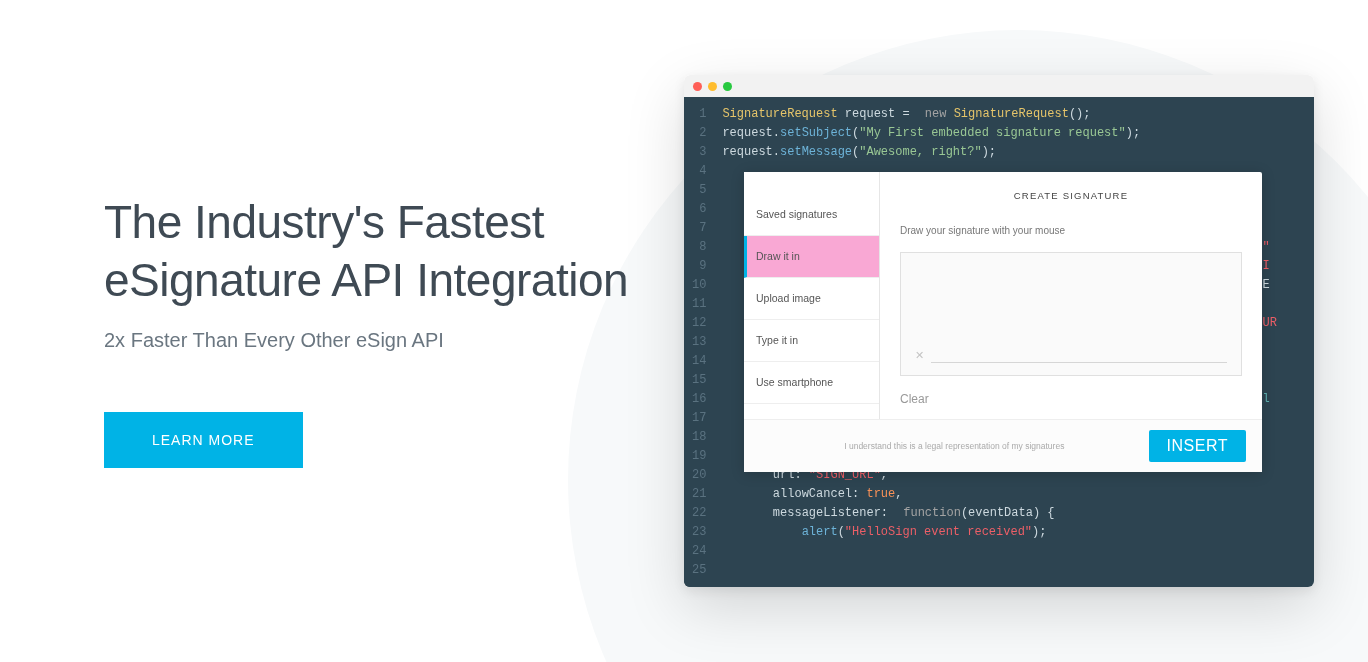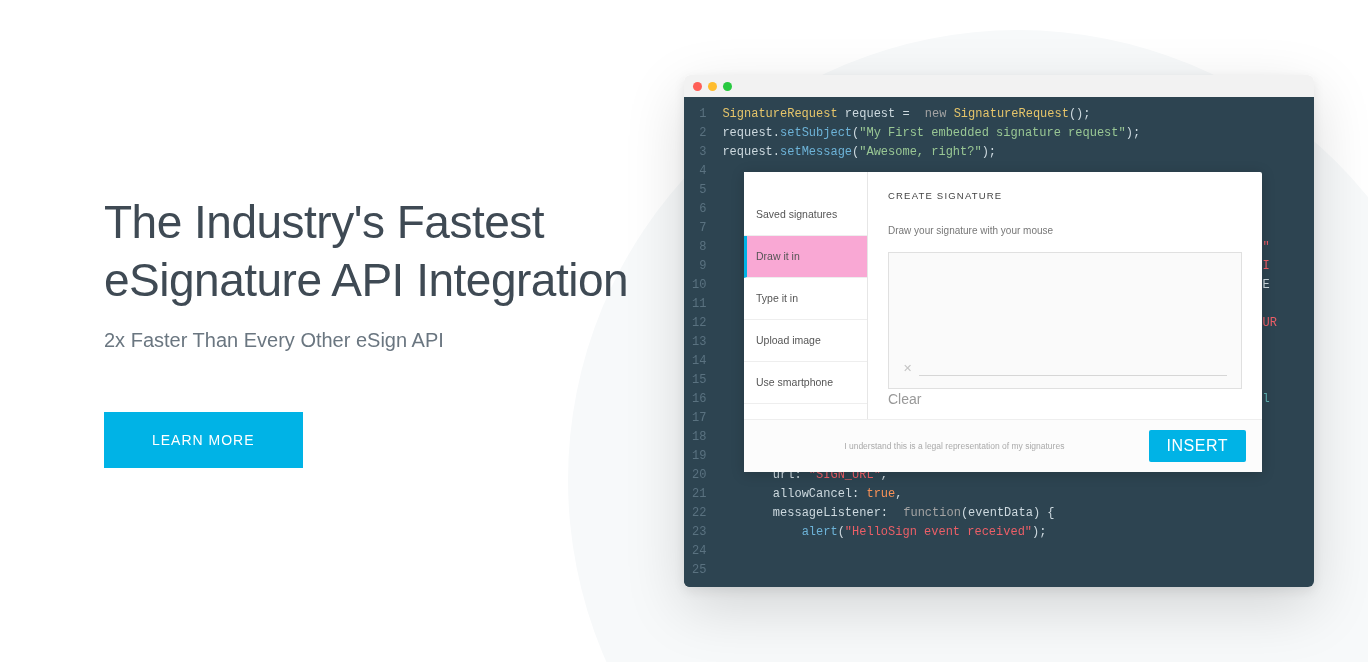--- a/index.html
+++ b/index.html
@@ -133,21 +133,21 @@
   box-shadow: 0 2px 14px rgba(0,0,0,0.18);
   display: flex;
   flex-direction: column;
   font-family: -apple-system, BlinkMacSystemFont, "Segoe UI", Helvetica, Arial, sans-serif;
 }
 .modal-body {
   flex: 1;
   display: flex;
 }
 .modal-tabs {
-  width: 124px;
+  width: 136px;
   border-right: 1px solid #e6e6e6;
   background: #fff;
   padding-top: 22px;
 }
 .modal-tab {
   font-size: 10.5px;
   color: #555;
   padding: 11px 12px;
   border-bottom: 1px solid #eee;
   background: #fff;
@@ -158,21 +158,21 @@
   border-left: 3px solid #00b3e6;
   padding-left: 9px;
 }
 .modal-content {
   flex: 1;
   padding: 14px 20px 10px 20px;
   display: flex;
   flex-direction: column;
 }
 .modal-title {
-  text-align: left;
+  text-align: center;
   font-size: 9.5px;
   letter-spacing: 1.2px;
   color: #444;
   margin-bottom: 16px;
   font-weight: 500;
 }
 .modal-instruction {
   font-size: 10px;
   color: #777;
   margin-bottom: 12px;
@@ -192,23 +192,23 @@
   font-size: 11px;
 }
 .sig-line {
   position: absolute;
   bottom: 12px;
   left: 30px;
   right: 14px;
   border-bottom: 1px solid #d6d6d6;
 }
 .clear-link {
-  font-size: 14px;
+  font-size: 12px;
   color: #999;
-  margin-top: 1px;
+  margin-top: 14px;
   cursor: pointer;
 }
 .modal-footer {
   border-top: 1px solid #eee;
   padding: 10px 16px;
   display: flex;
   align-items: center;
   justify-content: space-between;
   background: #fcfcfc;
 }
@@ -301,22 +301,22 @@
        <span class="tok-prop">url</span>: <span class="tok-redstr">"SIGN_URL"</span>,
        <span class="tok-prop">allowCancel</span>: <span class="tok-bool">true</span>,
        <span class="tok-prop">messageListener</span>: <span class="tok-kw">function</span>(<span class="tok-var">eventData</span>) {
            <span class="tok-func">alert</span>(<span class="tok-redstr">"HelloSign event received"</span>);</div>
 
         <div class="modal">
           <div class="modal-body">
             <div class="modal-tabs">
               <div class="modal-tab">Saved signatures</div>
               <div class="modal-tab active">Draw it in</div>
+              <div class="modal-tab">Upload image</div>
               <div class="modal-tab">Type it in</div>
-              <div class="modal-tab">Upload image</div>
               <div class="modal-tab">Use smartphone</div>
             </div>
             <div class="modal-content">
               <div class="modal-title">CREATE SIGNATURE</div>
               <div class="modal-instruction">Draw your signature with your mouse</div>
               <div class="sig-canvas">
                 <span class="sig-x">✕</span>
                 <div class="sig-line"></div>
               </div>
               <div class="clear-link">Clear</div>

